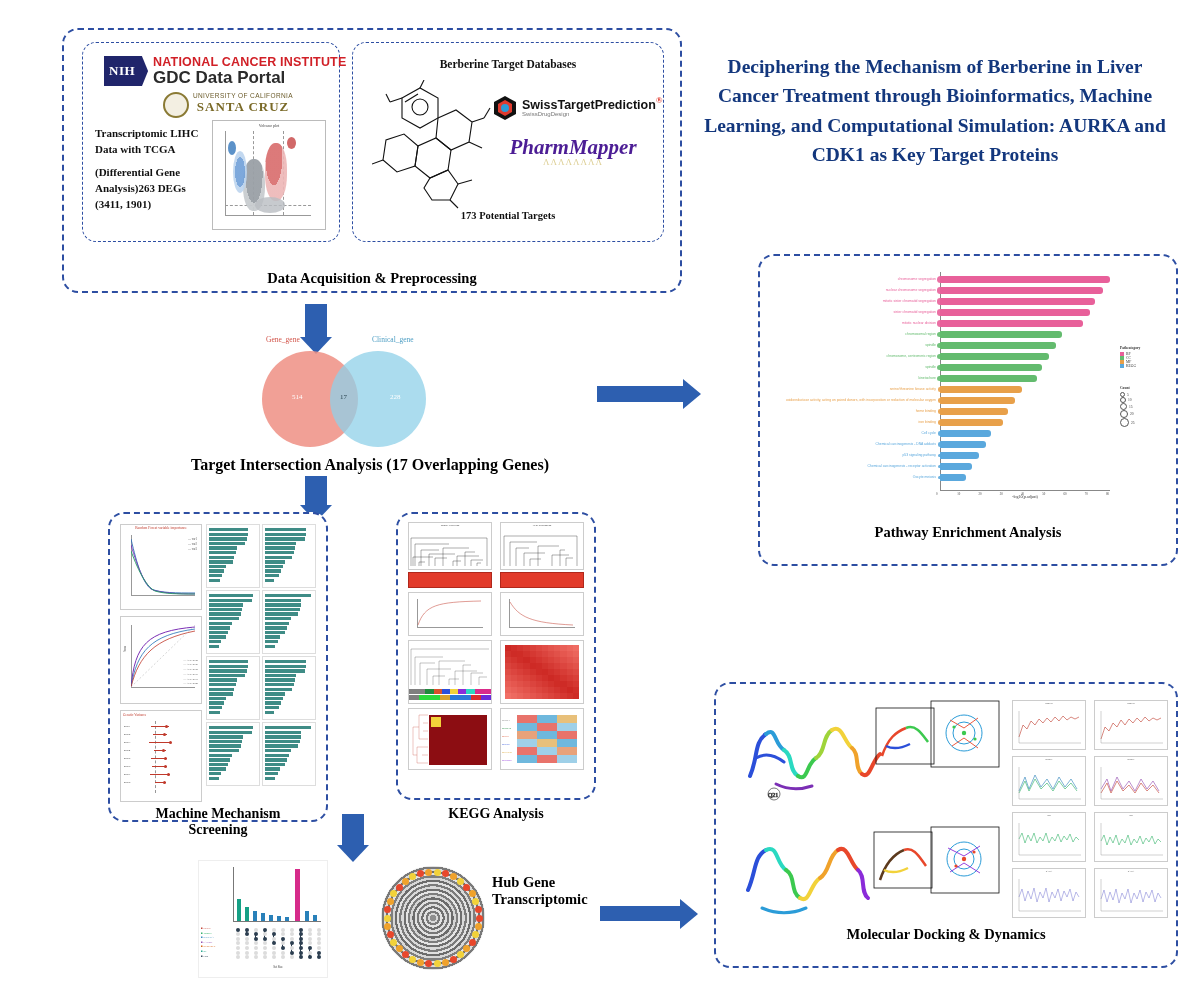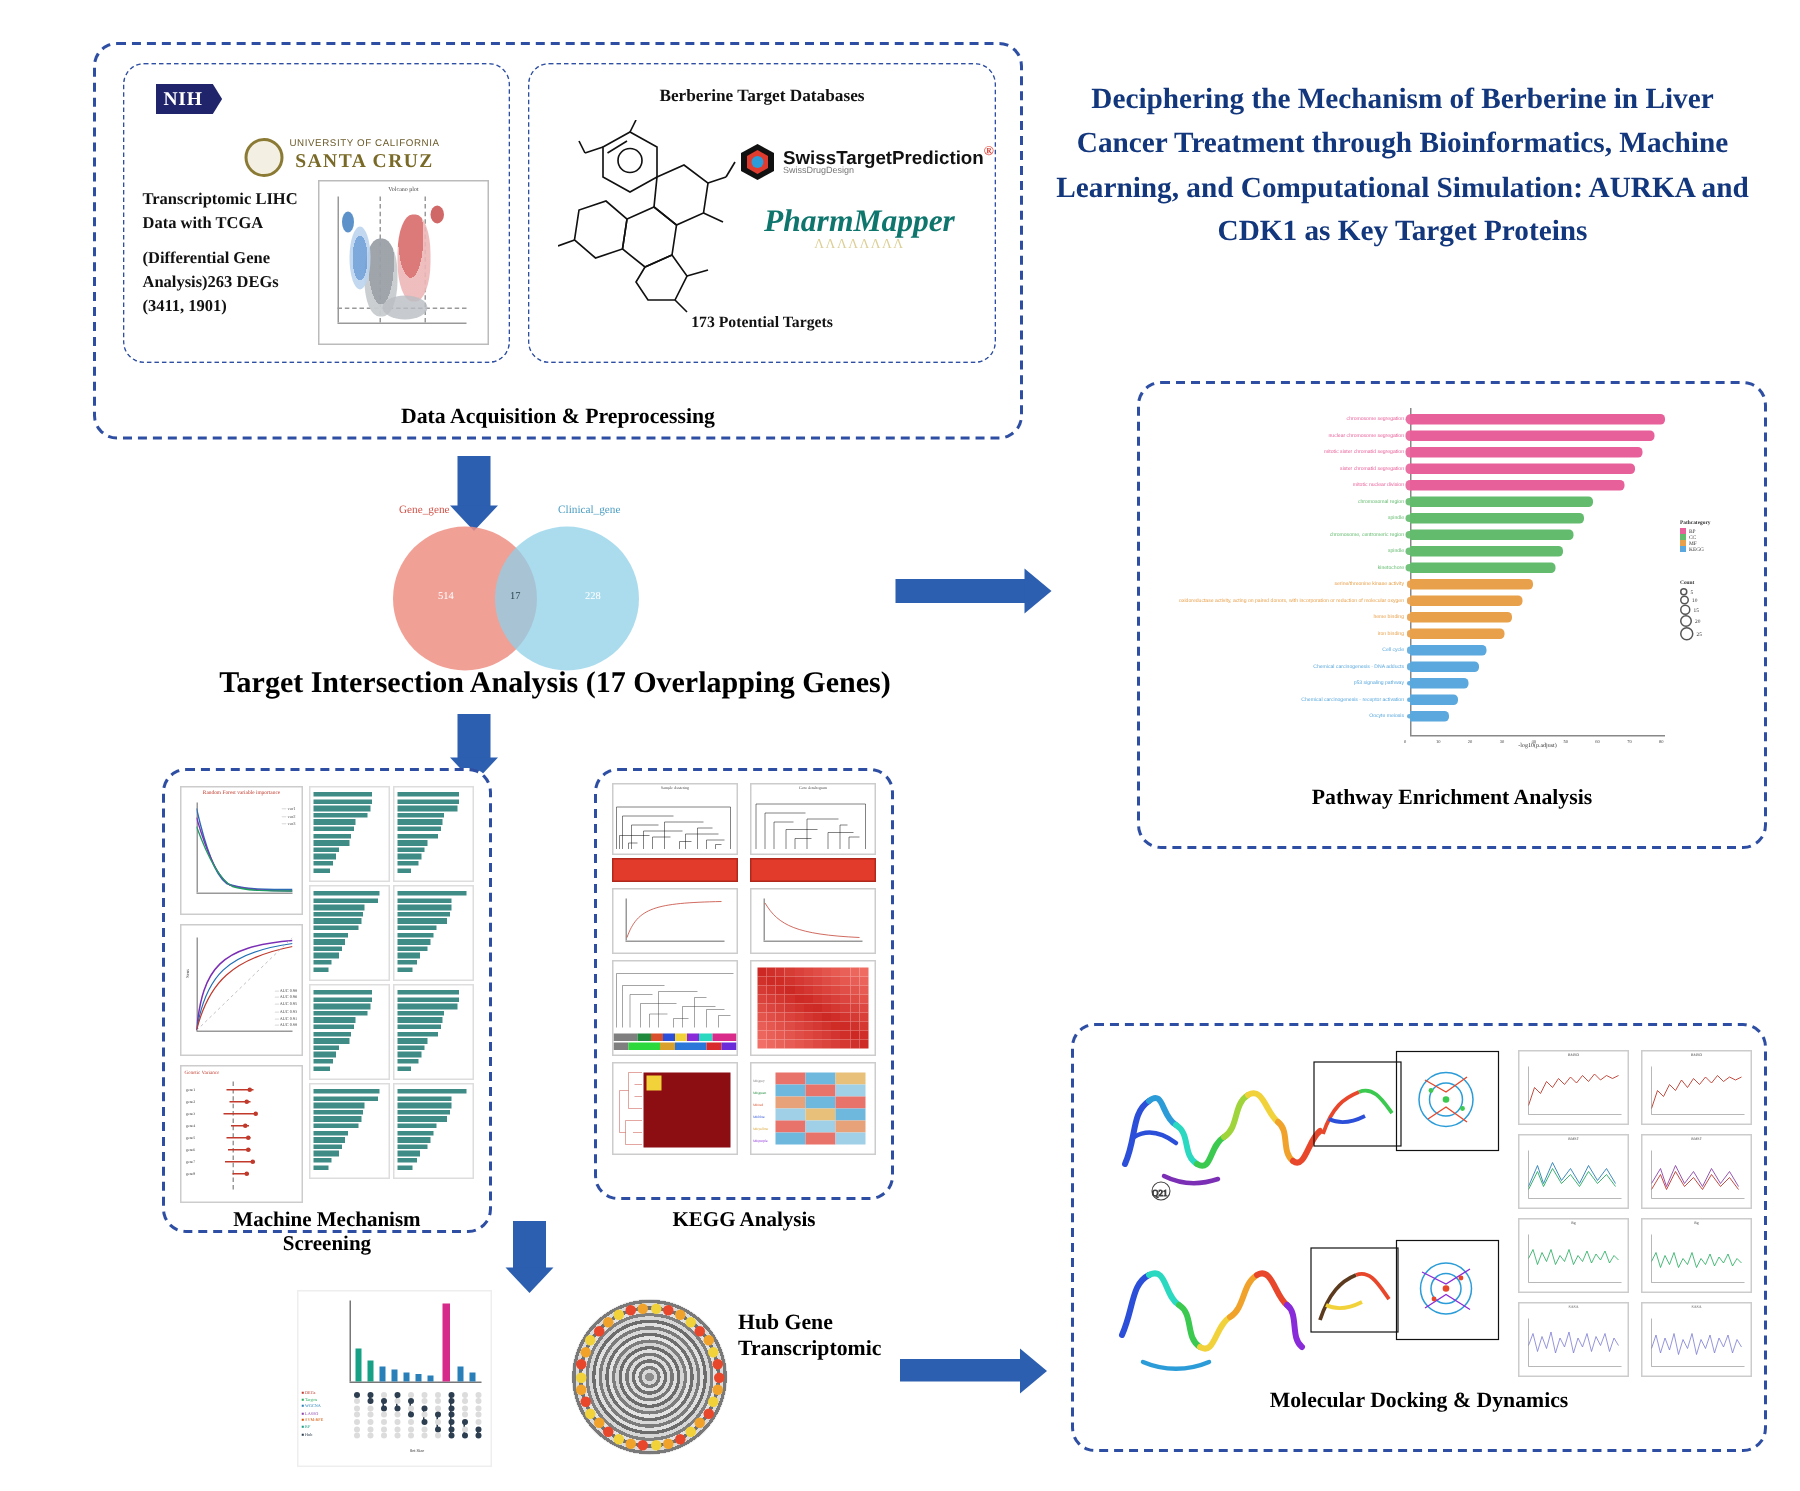--- a/index.html
+++ b/index.html
@@ -111,20 +111,24 @@
 <body>
 
 <div id="title">Deciphering the Mechanism of Berberine in Liver Cancer Treatment through Bioinformatics, Machine Learning, and Computational Simulation: AURKA and CDK1 as Key Target Proteins</div>
 
 <div class="dash-box" style="left:62px;top:28px;width:620px;height:265px;"></div>
 
 <div class="dash-inner" style="left:82px;top:42px;width:258px;height:200px;"></div>
 
 <div class="nih-logo" style="left:104px;top:56px;">
   <div class="nih-badge">NIH</div>
+  <div>
+    <div class="nci-text">NATIONAL CANCER INSTITUTE</div>
+    <div class="gdc-text">GDC Data Portal</div>
+  </div>
 </div>
 
 <div class="abs" style="left:163px;top:92px;width:22px;height:22px;border-radius:50%;border:2px solid #8a7a34;background:#f3efe2;"></div>
 <div class="ucsc-wrap" style="left:188px;top:92px;width:110px;">
   <div class="ucsc-top">UNIVERSITY OF CALIFORNIA</div>
   <div class="ucsc-main">SANTA CRUZ</div>
 </div>
 
 <div class="abs" style="left:95px;top:126px;width:108px;font-size:11px;font-weight:bold;line-height:1.45;color:#111;">
   <div>Transcriptomic LIHC</div>
@@ -187,21 +191,21 @@
     <circle cx="13" cy="13" r="4" fill="#2b9cd8"></circle>
   </svg>
   <div style="padding-left:4px;">
     <div class="swiss-name">SwissTargetPrediction</div>
     <div class="swiss-sub">SwissDrugDesign</div>
   </div>
   <div style="color:#e03b2f;font-size:9px;font-weight:bold;align-self:flex-start;">®</div>
 </div>
 
 <div class="abs" style="left:488px;top:135px;width:170px;">
-  <div style="text-align:center;font-family:'Liberation Serif',serif;font-style:italic;font-weight:bold;font-size:21px;color:#0f766e;">
+  <div style="text-align:center;font-family:'Liberation Serif',serif;font-style:italic;font-weight:bold;font-size:21px;color:#4c1d95;">
     <span>PharmMapper</span>
   </div>
   <div style="text-align:center;font-size:9px;color:#ddcf95;letter-spacing:1px;margin-top:-3px;font-family:'Liberation Serif',serif;">ΛΛΛΛΛΛΛΛ</div>
 </div>
 
 <div class="abs" style="left:352px;top:210px;width:312px;text-align:center;font-weight:bold;font-size:10.5px;color:#111;">173 Potential Targets</div>
 
 <div class="caption" style="left:62px;top:270px;width:620px;font-size:14.5px;">Data Acquisition &amp; Preprocessing</div>
 
 <div class="abs" style="left:296px;top:304px;width:40px;height:50px;">
@@ -212,21 +216,21 @@
 <div class="abs" style="left:252px;top:345px;width:235px;height:100px;">
   <div class="venn-c" style="left:10px;top:6px;width:96px;height:96px;background:#ef8f84;opacity:.85;"></div>
   <div class="venn-c" style="left:78px;top:6px;width:96px;height:96px;background:#8fd0e8;opacity:.75;"></div>
   <div class="venn-lbl" style="left:14px;top:-10px;color:#d2544a;font-size:7.5px;">Gene_gene</div>
   <div class="venn-lbl" style="left:120px;top:-10px;color:#4f9fc4;font-size:7.5px;">Clinical_gene</div>
   <div class="venn-lbl" style="left:40px;top:48px;color:#ffffff;font-size:7px;">514</div>
   <div class="venn-lbl" style="left:88px;top:48px;color:#2a4450;font-size:7px;">17</div>
   <div class="venn-lbl" style="left:138px;top:48px;color:#ffffff;font-size:7px;">228</div>
 </div>
 
-<div class="caption" style="left:110px;top:444px;width:520px;font-size:20px;">Target Intersection Analysis  (17 Overlapping Genes)</div>
+<div class="caption" style="left:110px;top:456px;width:520px;font-size:16px;">Target Intersection Analysis  (17 Overlapping Genes)</div>
 
 <div class="abs" style="left:597px;top:378px;width:115px;height:36px;">
   <div class="arr-shaft-h" style="left:0;top:8px;width:88px;height:16px;"></div>
   <div class="arr-head-h" style="left:86px;top:1px;"></div>
 </div>
 
 <div class="abs" style="left:296px;top:476px;width:40px;height:46px;">
   <div class="arr-shaft-v" style="left:9px;top:0;width:22px;height:30px;"></div>
   <div class="arr-head-v" style="left:4px;top:29px;"></div>
 </div>

